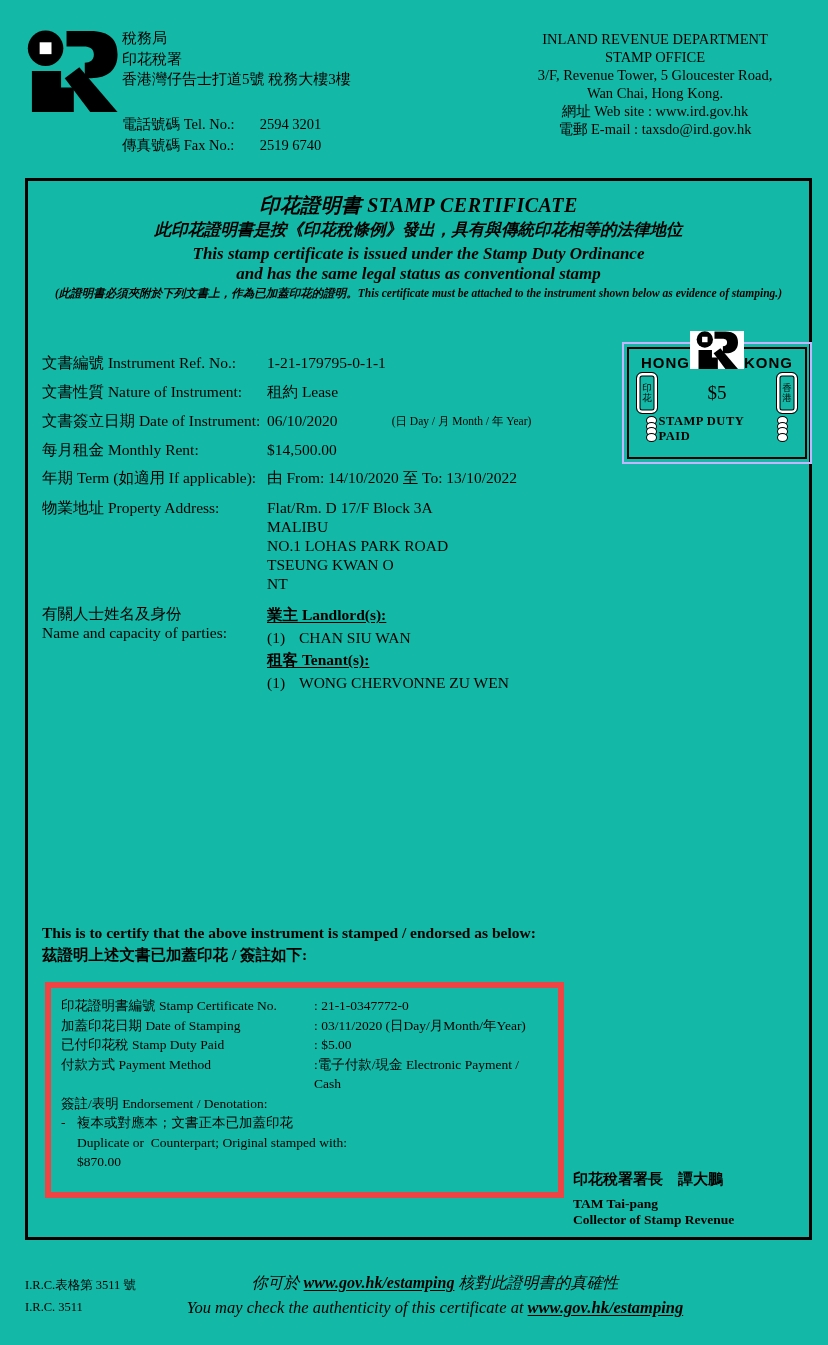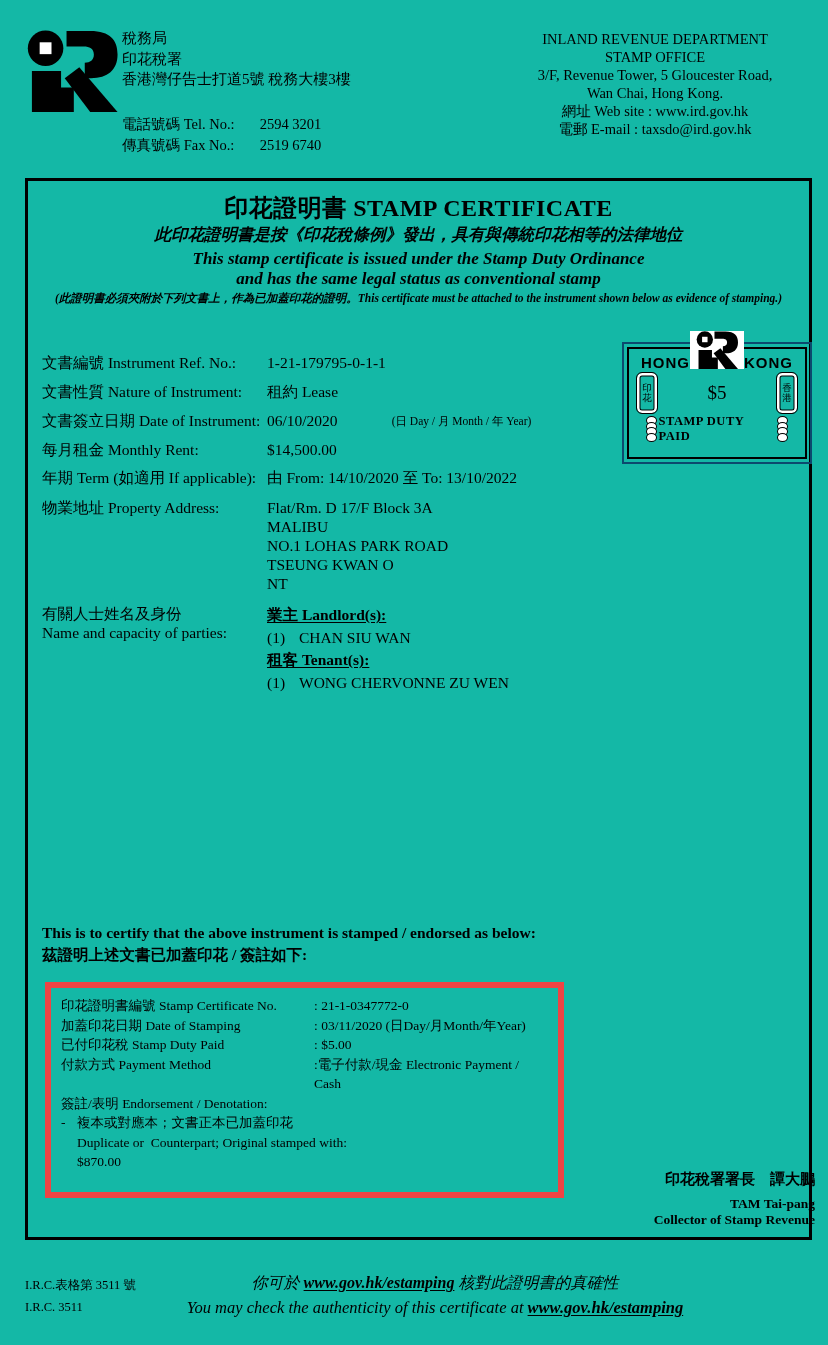--- a/index.html
+++ b/index.html
@@ -12,21 +12,21 @@
   .hdr-contact{position:absolute;left:122px;top:114px;font-size:14.5px;line-height:21px;}
   .hdr-contact .clbl{display:inline-block;width:134px;}
   .hdr-right{position:absolute;left:516px;top:30px;width:278px;text-align:center;
              font-size:14.5px;line-height:18px;}
   .hdr-right .ln{white-space:nowrap;}
 
   
   .cert-box{position:absolute;left:25px;top:178px;width:781px;height:1056px;border:3px solid #000;}
 
   .title-block{padding-top:11px;text-align:center;}
-  .t1{font-size:24px;font-weight:bold;letter-spacing:.5px;}
+  .t1{font-size:20px;font-weight:bold;letter-spacing:.5px;font-style:italic;}
   .t2{margin-top:0;font-size:16.5px;font-weight:bold;font-style:italic;}
   .t3{margin-top:3px;font-size:17px;font-weight:bold;font-style:italic;}
   .t4{font-size:17px;font-weight:bold;font-style:italic;}
   .t5{margin-top:2px;font-size:11.5px;font-weight:bold;font-style:italic;white-space:nowrap;}
 
   
   .fr{position:absolute;left:14px;right:10px;display:flex;font-size:15.5px;line-height:20px;}
   .fr .lbl{width:225px;flex:none;}
   .fr .val{white-space:pre-wrap;}
   .fr-ref{top:172px;align-items:flex-end;} .fr-nature{top:201px;} .fr-date{top:230px;}
@@ -34,21 +34,21 @@
   .addr-lines div{line-height:19px;}
   .date-note{font-size:11.5px;margin-left:54px;white-space:nowrap;}
   .party-lbl div{line-height:19px;}
   .party-vals{line-height:22.5px;}
   .party-head{font-weight:bold;text-decoration:underline;text-underline-offset:2px;}
   .party-item{display:flex;white-space:pre-wrap;}
   .party-item .num{width:32px;flex:none;}
 
   
   .chop{position:absolute;left:594px;top:161px;width:180px;height:112px;
-        border:2px solid #0c4a6e;padding:3px;}
+        border:2px solid #c4b5fd;padding:3px;}
   .chop-in{position:relative;border:2px solid #000;height:100%;box-sizing:border-box;}
   .chop-logo{position:absolute;top:-18px;left:50%;transform:translateX(-50%);
              background:#fff;padding:0 6px;line-height:0;}
   .chop-top{display:flex;justify-content:space-between;padding:5px 12px 0;
             font-family:"Liberation Sans","DejaVu Sans",sans-serif;
             font-weight:bold;font-size:15px;letter-spacing:1px;}
   .chop-mid{display:flex;justify-content:space-between;align-items:center;padding:1px 7px 0;}
   .chop-bot{display:flex;justify-content:space-between;align-items:center;padding:0 16px 3px;}
   .badge{width:20px;height:40px;border:1px solid #000;border-radius:6px;
          box-shadow:inset 0 0 0 2.5px #fff,inset 0 0 0 3.5px #000;
@@ -67,21 +67,21 @@
   .details{position:absolute;left:17px;top:801px;width:519px;height:216px;
            border:6px solid #ef4444;box-sizing:border-box;padding:8px 10px;
            font-size:13.5px;line-height:19.5px;}
   .dr{display:flex;}
   .dr .dlbl{width:253px;flex:none;}
   .dr .dval{white-space:pre-wrap;}
   .endo{display:flex;}
   .endo .dash{width:16px;flex:none;}
   .endo .ebody div{white-space:pre-wrap;}
 
-  .sig{position:absolute;left:545px;top:988px;width:242px;text-align:right;font-weight:bold;}
+  .sig{position:absolute;left:545px;top:988px;width:242px;text-align:left;font-weight:bold;}
   .sig-cn{font-size:15px;line-height:20px;margin-bottom:7px;}
   .sig-name{font-size:13.5px;line-height:16px;}
   .sig-title{font-size:13.5px;line-height:16px;}
 
   
   .form-no{position:absolute;left:25px;top:1274px;font-size:12.5px;line-height:22px;}
   .check{position:absolute;left:70px;right:28px;top:1270px;text-align:center;font-style:italic;}
   .check-cn{font-size:16px;line-height:25px;}
   .check-en{font-size:16.5px;line-height:25px;}
   .check .url{font-weight:bold;text-decoration:underline;text-underline-offset:2px;}

